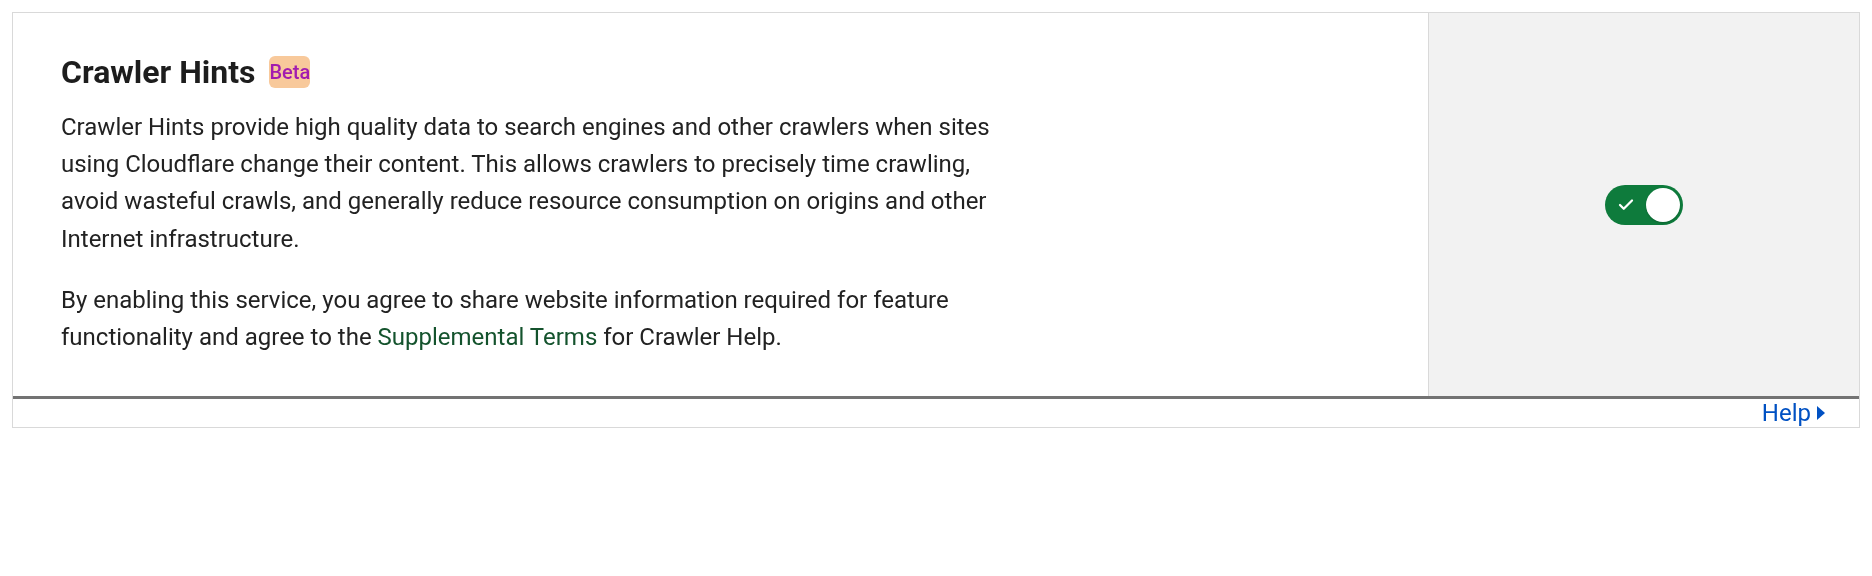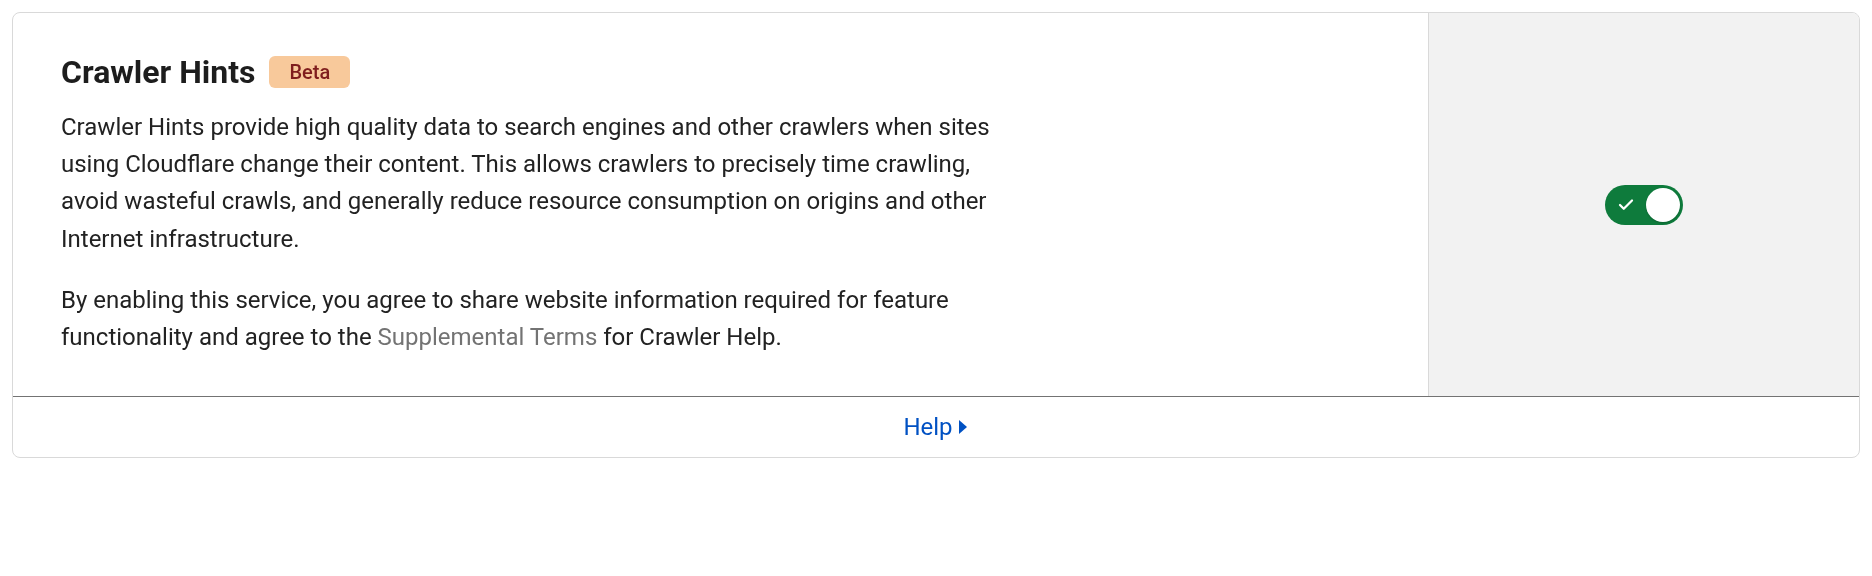--- a/index.html
+++ b/index.html
@@ -7,21 +7,21 @@
       margin: 0;
       padding: 0;
     }
     body {
       font-family: -apple-system, BlinkMacSystemFont, "Segoe UI", Roboto, Helvetica, Arial, sans-serif;
       background: #fff;
       padding: 12px;
     }
     .card {
       border: 1px solid #d9d9d9;
-      border-radius: 8px;
+      border-radius: 0;
       overflow: hidden;
       width: 100%;
     }
     .card-main {
       display: flex;
       flex-direction: row;
     }
     .card-content {
       flex: 1;
       padding: 40px 48px 40px 48px;
@@ -40,34 +40,34 @@
       gap: 14px;
       margin-bottom: 18px;
     }
     .title {
       font-size: 32px;
       font-weight: 700;
       color: #1d1d1d;
     }
     .badge {
       background: #f8c99b;
-      color: #7f1d1d;
+      color: #a21caf;
       font-size: 20px;
-      padding: 4px 20px;
+      padding: 4px 0;
       border-radius: 6px;
       font-weight: 500;
     }
     .description {
       font-size: 24px;
       line-height: 1.55;
       color: #222;
       max-width: 960px;
     }
     .description a {
-      color: #737373;
+      color: #14532d;
       text-decoration: none;
     }
     .para-gap {
       display: block;
       height: 24px;
     }
     
     .toggle {
       width: 78px;
       height: 40px;
@@ -89,24 +89,24 @@
       position: absolute;
       right: 3px;
       width: 34px;
       height: 34px;
       background: #fff;
       border-radius: 50%;
       box-shadow: 0 1px 2px rgba(0,0,0,0.2);
     }
     
     .card-footer {
-      border-top: 1px solid #737373;
+      border-top: 3px solid #737373;
       display: flex;
-      justify-content: center;
-      padding: 16px 32px;
+      justify-content: flex-end;
+      padding: 0 32px;
     }
     .help-link {
       color: #0051c3;
       font-size: 24px;
       text-decoration: none;
       display: flex;
       align-items: center;
       gap: 4px;
       cursor: pointer;
     }

